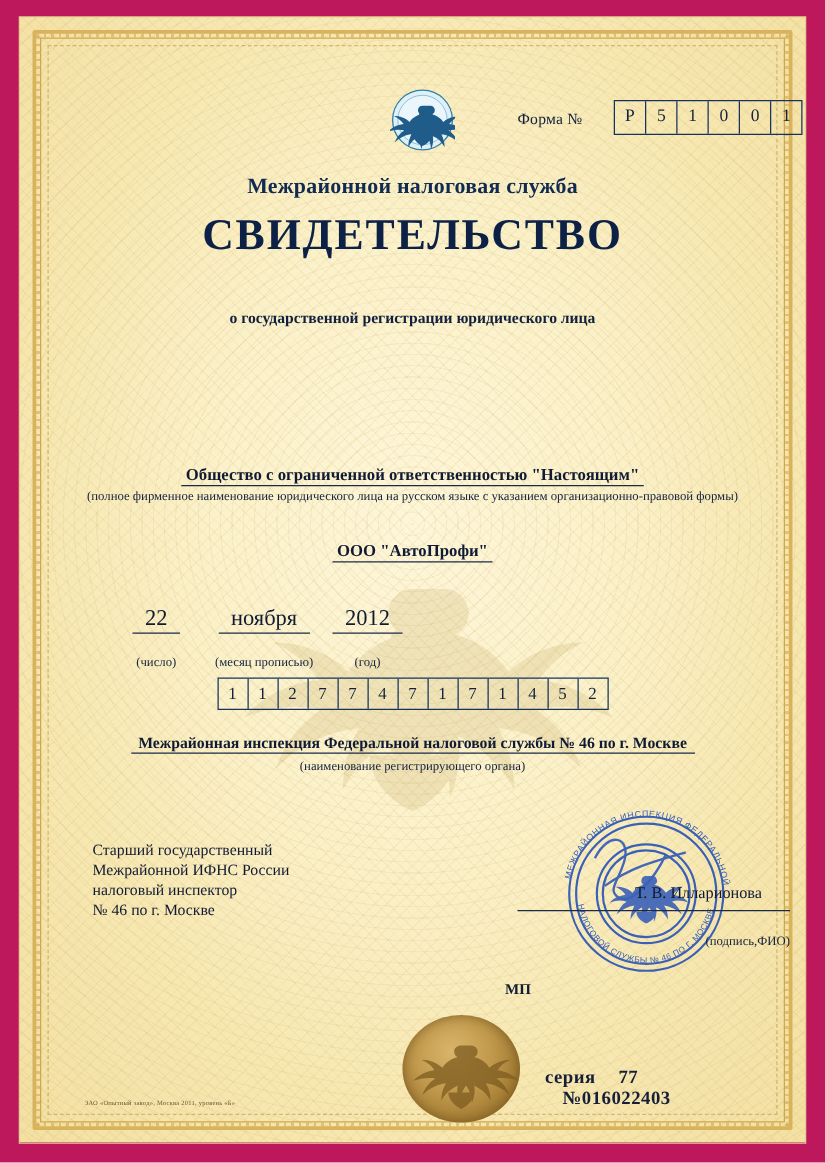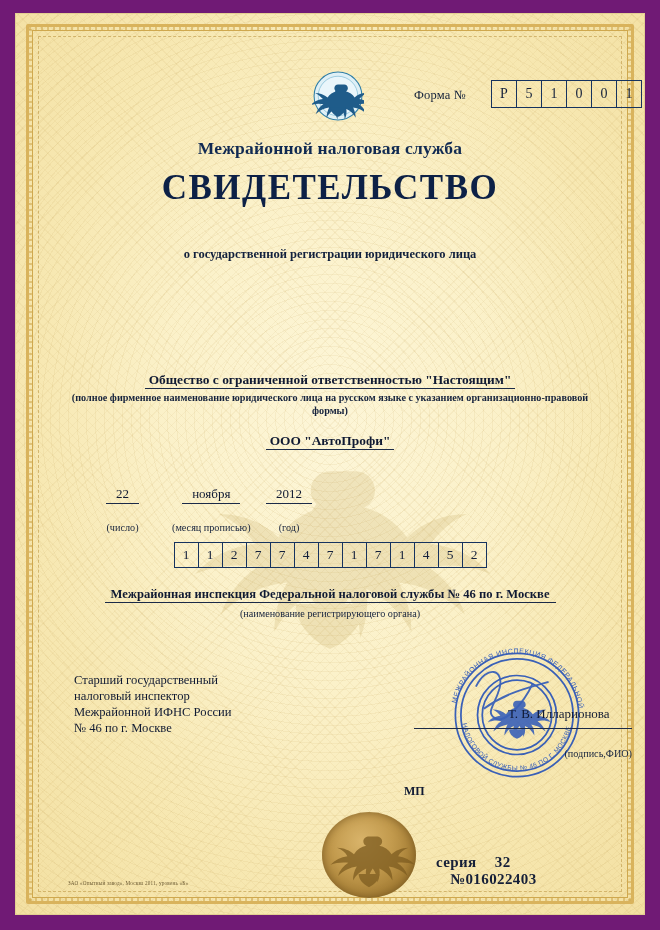--- a/index.html
+++ b/index.html
@@ -12,21 +12,21 @@
     height: 930px;
     font-family: "Liberation Serif", serif;
     color: #1a1a1a;
     overflow: hidden;
   }
 
   .page {
     position: relative;
     width: 660px;
     height: 930px;
-    background: #701a75;
+    background: #be185d;
   }
 
   
   .blank {
     position: absolute;
     left: 16px;
     top: 14px;
     width: 628px;
     height: 900px;
     background:
@@ -191,21 +191,21 @@
   .daterow {
     position: absolute;
     left: 30px; right: 10px; top: 442px;
     height: 44px;
   }
   .date-cell {
     position: absolute;
     text-align: center;
   }
   .date-val {
-    font-size: 13px;
+    font-size: 18px;
     color: #101a33;
     border-bottom: 1px solid #1b2a48;
     padding: 0 10px 1px 10px;
     display: inline-block;
   }
   .date-cap {
     display: block;
     margin-top: 18px;
     font-size: 10.2px;
     color: #15223d;
@@ -383,21 +383,21 @@
       </div>
 
       <div class="fts-title">Межрайонной налоговая служба</div>
       <div class="main-title">СВИДЕТЕЛЬСТВО</div>
       <div class="subtitle">о государственной регистрации юридического лица</div>
 
 
       <div class="field-value" style="top:330px;">
         <u>Общество с ограниченной ответственностью "Настоящим"</u>
       </div>
-      <div class="field-caption" style="top:350px;font-weight:bold;">(полное фирменное наименование юридического лица на русском языке с указанием организационно-правовой формы)</div>
+      <div class="field-caption" style="top:350px;">(полное фирменное наименование юридического лица на русском языке с указанием организационно-правовой формы)</div>
 
       <div class="field-value" style="top:391px;">
         <u>ООО "АвтоПрофи"</u>
       </div>
 
       <div class="daterow">
         <div class="date-cell" style="left:30px; top:0;">
           <span class="date-val">22</span>
           <span class="date-cap">(число)</span>
         </div>
@@ -429,22 +429,22 @@
         </div>
       </div>
 
       <div class="registrar">
         <u>Межрайонная инспекция Федеральной налоговой службы № 46 по г. Москве</u>
       </div>
       <div class="registrar-cap">(наименование регистрирующего органа)</div>
 
       <div class="signer">
         <div>Старший государственный</div>
+        <div>Межрайонной ИФНС России</div>
         <div>налоговый инспектор</div>
-        <div>Межрайонной ИФНС России</div>
         <div>№ 46 по г. Москве</div>
       </div>
 
       <svg class="stamp" viewBox="0 0 200 200">
         <defs>
           <path id="arcTop" d="M 22 100 A 78 78 0 0 1 178 100"></path>
           <path id="arcBot" d="M 30 100 A 70 70 0 0 0 170 100"></path>
         </defs>
         <g fill="none" stroke="#2a55b8" stroke-width="2.2">
           <circle cx="100" cy="100" r="78"></circle>
@@ -480,20 +480,20 @@
           <g fill="#7d5c20" opacity="0.75">
             <ellipse cx="50" cy="48" rx="5" ry="13"></ellipse>
             <path d="M50 26c-3 0-6 2-6 5 0 2 1 4 3 5-5 1-10 4-13 9-4-4-11-7-18-7 5 2 9 5 11 9-7 1-13 4-18 9 6-2 13-3 19-2-5 3-9 8-11 14 6-6 13-9 20-10-3 5-4 10-4 15 3-6 8-10 14-13-1 5 0 10 2 15 0-6 2-11 5-15 3 4 5 9 5 15 2-5 3-10 2-15 6 3 11 7 14 13 0-5-1-10-4-15 7 1 14 4 20 10-2-6-6-11-11-14 6-1 13 0 19 2-5-5-11-8-18-9 2-4 6-7 11-9-7 0-14 3-18 7-3-5-8-8-13-9 2-1 3-3 3-5 0-3-3-5-6-5z"></path>
             <path d="M39 66c0 6 5 11 11 14 6-3 11-8 11-14z"></path>
           </g>
         </svg>
       </div>
 
       <div class="series">
         <span>серия</span>
-        <span class="num">32</span>
+        <span class="num">77</span>
         <span class="num">№016022403</span>
       </div>
 
       <div class="footer-note">ЗАО «Опытный завод», Москва 2011, уровень «Б»</div>
     </div>
   </div>
 </div>
 
 </body></html>

